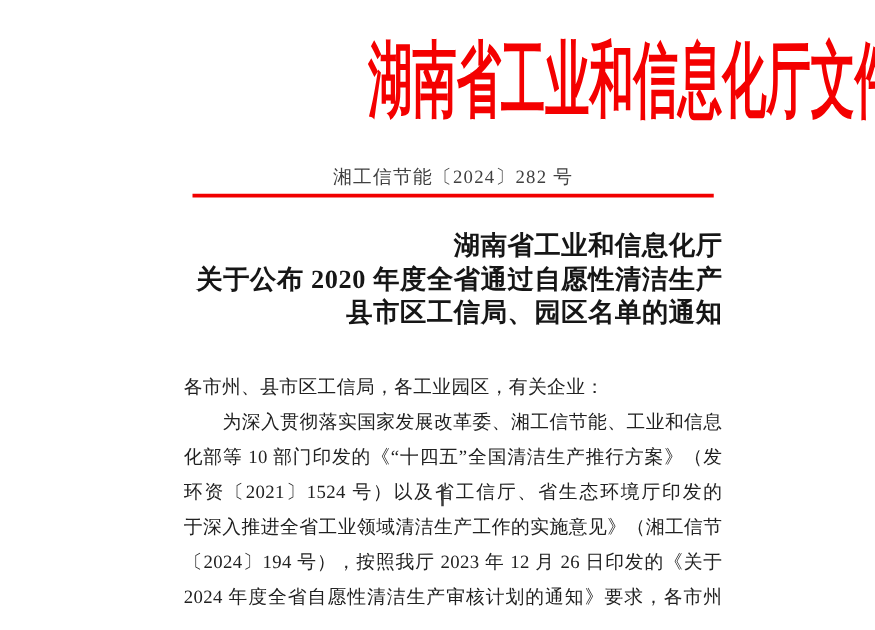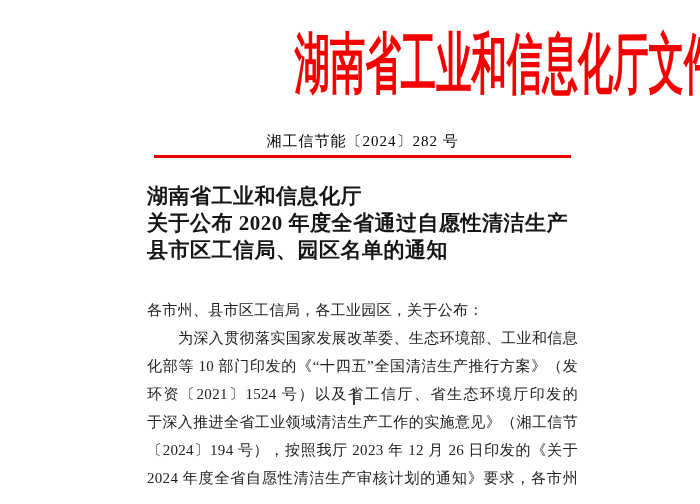--- a/index.html
+++ b/index.html
@@ -35,35 +35,35 @@
     color: #f40000;
     transform: scale(0.59, 1.1);
     transform-origin: center center;
   }
   
   .doc-number {
     position: absolute;
     top: 132px; left: 0; width: 100%;
     text-align: center;
     font-size: 15px;
-    color: #000000;
+    color: #404040;
     letter-spacing: 1px;
   }
   
   .red-rule {
     position: absolute;
     top: 155px; left: 7px; right: 7px;
     height: 3px;
     background: #f10000;
   }
   
   .doc-title {
     position: absolute;
     top: 183px; left: 0; width: 100%;
-    text-align: left;
+    text-align: right;
     font-weight: bold;
     color: #161616;
     font-size: 21px;
     line-height: 27px;
     letter-spacing: 0.5px;
     white-space: nowrap;
   }
   
   .body-text {
     position: absolute;
@@ -101,22 +101,22 @@
 
     <div class="red-rule"></div>
 
     <div class="doc-title">
       <div>湖南省工业和信息化厅</div>
       <div>关于公布 2020 年度全省通过自愿性清洁生产</div>
       <div>县市区工信局、园区名单的通知</div>
     </div>
 
     <div class="body-text">
-      <div class="b-line">各市州、县市区工信局，各工业园区，关于公布：</div>
-      <div class="b-line just indent">为深入贯彻落实国家发展改革委、生态环境部、工业和信息</div>
+      <div class="b-line">各市州、县市区工信局，各工业园区，有关企业：</div>
+      <div class="b-line just indent">为深入贯彻落实国家发展改革委、湘工信节能、工业和信息</div>
       <div class="b-line just">化部等 10 部门印发的《“十四五”全国清洁生产推行方案》（发改</div>
       <div class="b-line just">环资〔2021〕1524 号）以及省工信厅、省生态环境厅印发的《关</div>
       <div class="b-line just">于深入推进全省工业领域清洁生产工作的实施意见》（湘工信节能</div>
       <div class="b-line just">〔2024〕194 号），按照我厅 2023 年 12 月 26 日印发的《关于下达</div>
       <div class="b-line just">2024 年度全省自愿性清洁生产审核计划的通知》要求，各市州积</div>
     </div>
 
     <div class="caret"></div>
 
   </div>

